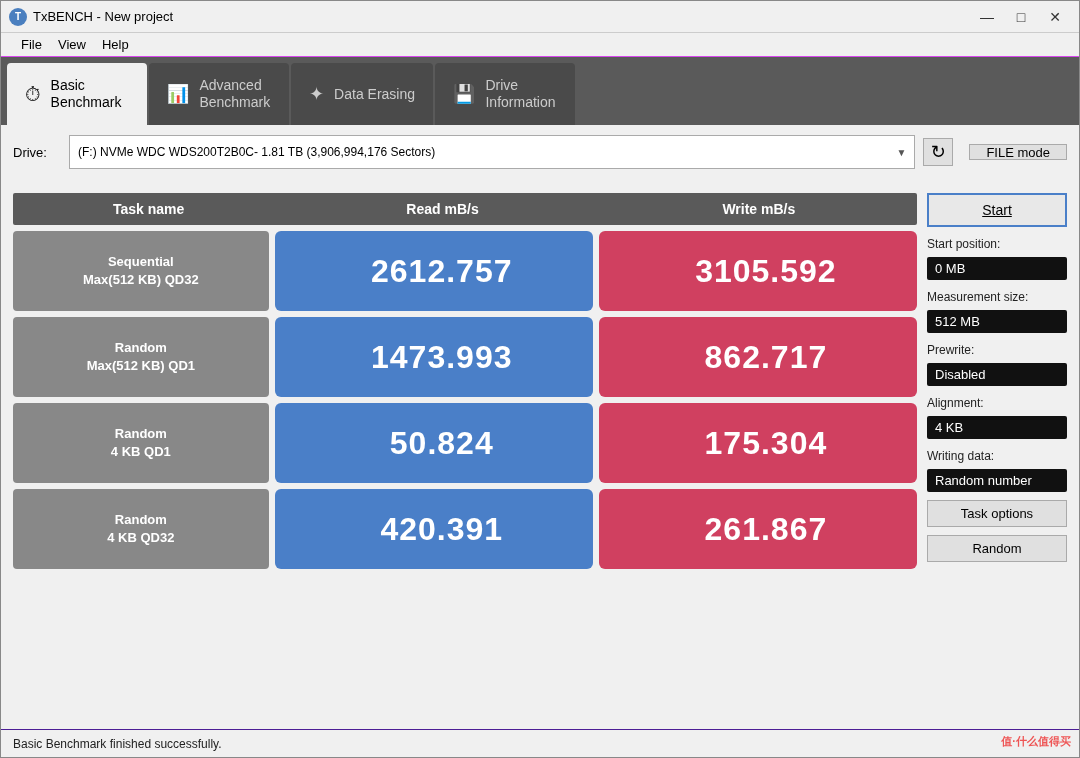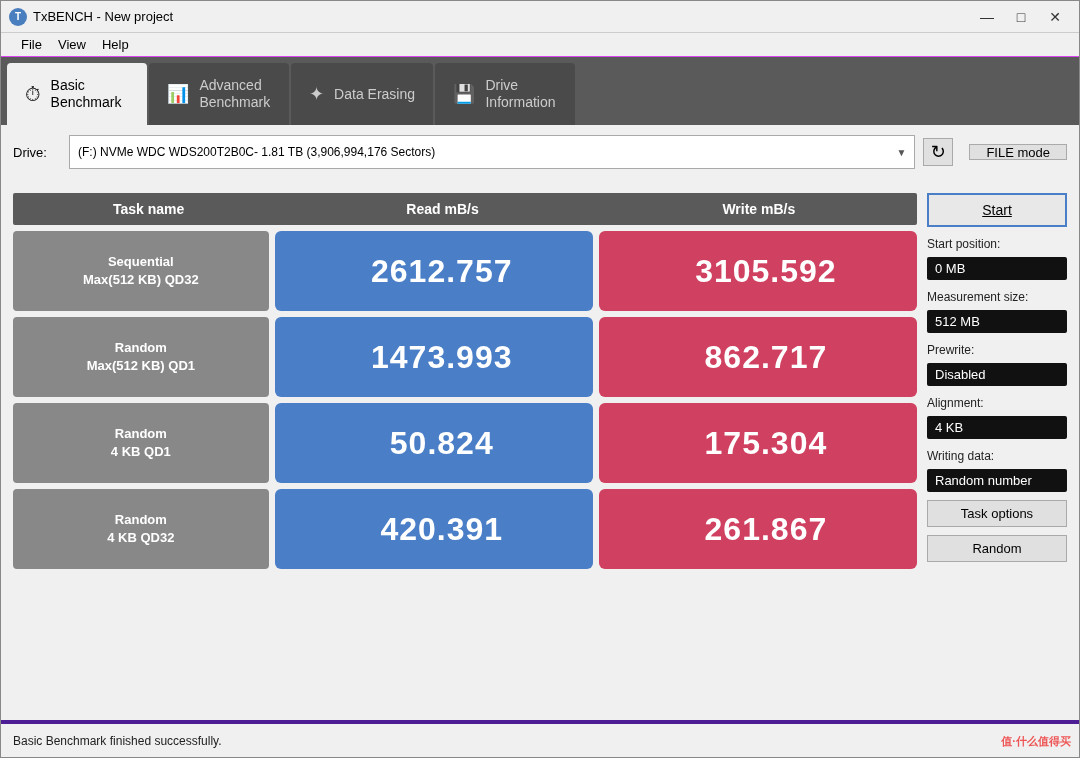--- a/index.html
+++ b/index.html
@@ -270,23 +270,23 @@
       width: 100%;
       height: 27px;
       background: #e0e0e0;
       border: 1px solid #aaa;
       cursor: pointer;
       font-size: 13px;
       margin-top: 2px;
     }
     
     .statusbar {
-      height: 37px;
-      background: #f0f0f0;
-      border-top: 4px solid #4c1d95;
+      height: 28px;
+      background: #f0f0f0;
+      border-top: 1px solid #4c1d95;
       display: flex;
       align-items: center;
       padding: 0 12px;
       font-size: 12px;
       color: #222;
       flex-shrink: 0;
     }
     .watermark {
       position: absolute;
       bottom: 8px;

